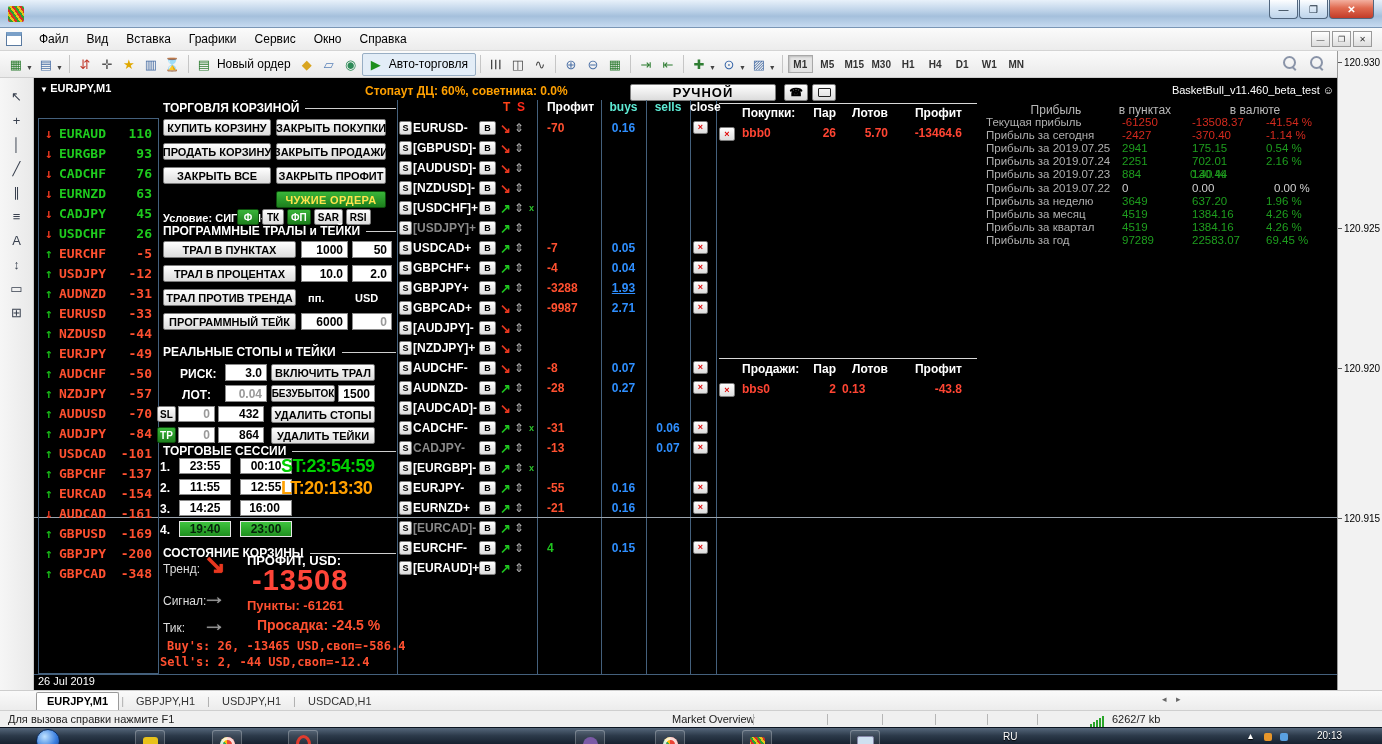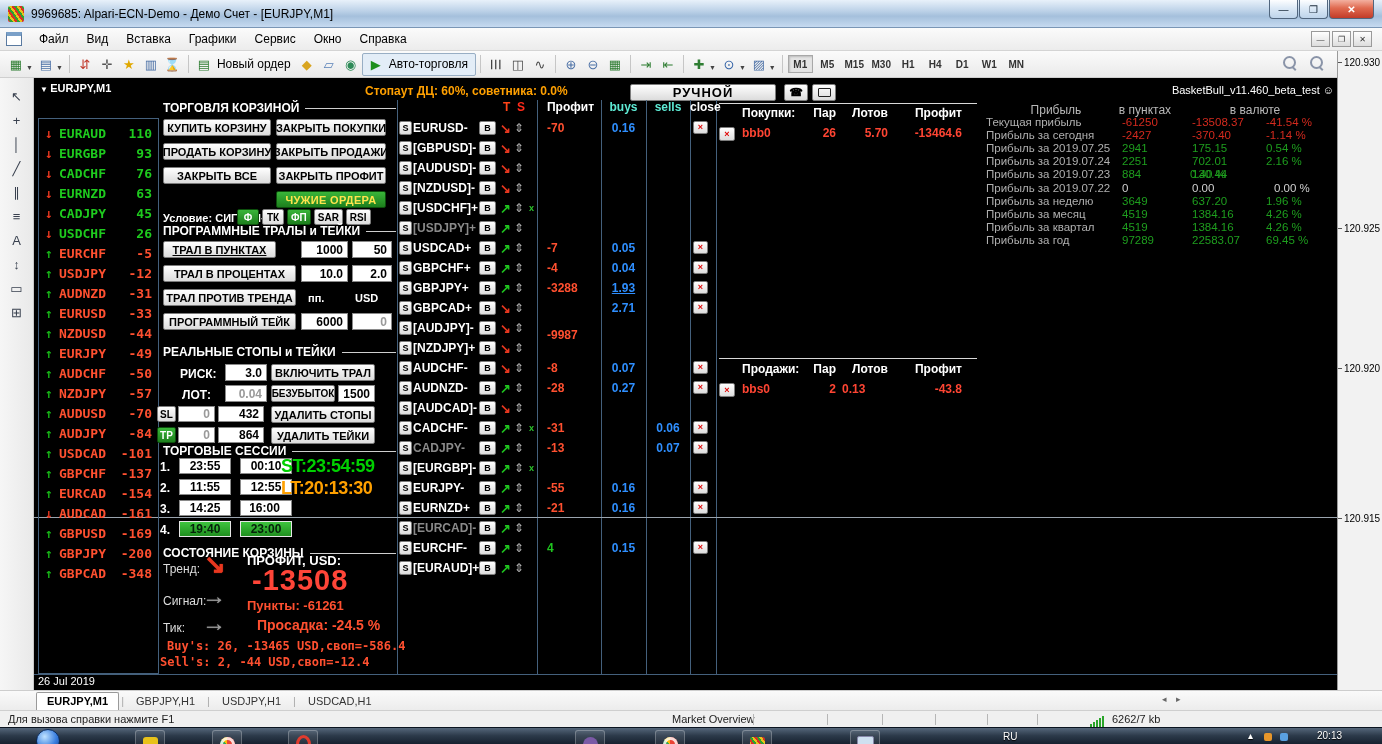--- a/index.html
+++ b/index.html
@@ -125,21 +125,20 @@
     background:radial-gradient(circle at 35% 30%,#bfe2ff,#3a7fe0 55%,#123a8a);border:1px solid #0a2a5a;}
   .tk-text{position:absolute;color:#fff;font-size:10px;text-shadow:0 1px 1px #000;}
 </style>
 </head>
 <body>
 
 <div id="screen">
 
   <div class="titlebar">
     <span class="app-icon"></span>
-    <span class="title-text">9969685: Alpari-ECN-Demo - Демо Счет - [EURJPY,M1]</span>
   </div>
   <div class="cap-btns">
     <div class="cap-btn">—</div>
     <div class="cap-btn">❐</div>
     <div class="cap-btn cap-close">✕</div>
   </div>
 
   <div class="menubar">
     <span class="mdi-doc-icon"></span>
     <div id="menu-items" style="display:flex;">
@@ -436,21 +435,21 @@
   <div class="abs" id="cond-btns" style="left:237px;top:209px;display:flex;">
       <span class="btn3d btn-green" style="height: 16px; min-width: 22px; padding: 0px 3px; margin-right: 3px; font-size: 10px;">Ф</span>
       <span class="btn3d" style="height: 16px; min-width: 22px; padding: 0px 3px; margin-right: 3px; font-size: 10px;">ТК</span>
       <span class="btn3d btn-green" style="height: 16px; min-width: 22px; padding: 0px 3px; margin-right: 3px; font-size: 10px;">ФП</span>
       <span class="btn3d" style="height: 16px; min-width: 22px; padding: 0px 3px; margin-right: 3px; font-size: 10px;">SAR</span>
       <span class="btn3d" style="height: 16px; min-width: 22px; padding: 0px 3px; margin-right: 3px; font-size: 10px;">RSI</span>
     </div>
 
   <div class="abs sec-title" style="left:163px;top:224px;width:233px;">ПРОГРАММНЫЕ ТРАЛЫ и ТЕЙКИ</div>
   <div id="trail-rows">
-      <div class="abs btn3d" style="left: 163px; top: 241px; width: 113px; height: 17px; text-decoration: underline;">ТРАЛ В ПУНКТАХ</div>
+      <div class="abs btn3d" style="left: 163px; top: 241px; width: 133px; height: 17px;">ТРАЛ В ПУНКТАХ</div>
       <div class="abs field" style="left: 301px; top: 241px; width: 47px; height: 17px;">1000</div>
       <div class="abs field" style="left: 352px; top: 241px; width: 40px; height: 17px;">50</div>
       <div class="abs btn3d" style="left: 163px; top: 265px; width: 133px; height: 17px;">ТРАЛ В ПРОЦЕНТАХ</div>
       <div class="abs field" style="left: 301px; top: 265px; width: 47px; height: 17px;">10.0</div>
       <div class="abs field" style="left: 352px; top: 265px; width: 40px; height: 17px;">2.0</div>
       <div class="abs btn3d" style="left: 163px; top: 289px; width: 133px; height: 17px;">ТРАЛ ПРОТИВ ТРЕНДА</div>
       <div class="abs wlab" style="left: 308px; top: 292px; font-size: 11px;">пп.</div>
       <div class="abs wlab" style="left: 355px; top: 292px; font-size: 11px;">USD</div>
       <div class="abs btn3d" style="left: 163px; top: 313px; width: 133px; height: 17px;">ПРОГРАММНЫЙ ТЕЙК</div>
       <div class="abs field" style="left: 301px; top: 313px; width: 47px; height: 17px;">6000</div>
@@ -596,21 +595,21 @@
         <div class="btn3d" style="left: 296px; width: 15px; justify-content: center; top: 3px; height: 13px;">
           <span class="xred">×</span>
         </div>
       </div>
       <div class="grid-row" style="top: 180px;">
         <div class="btn3d mini-btn" style="left: 2px; top: 3px; height: 14px;">S</div>
         <div class="gpair" style="left: 16px;">GBPCAD+</div>
         <div class="btn3d" style="left: 82px; width: 17px; justify-content: center; top: 3px; height: 14px; font-size: 9px;">B</div>
         <div class="t-dn" style="left: 103px;">↘</div>
         <div class="s-upd" style="left: 117px;">⇕</div>
-        <div class="g-profit" style="left: 150px; margin-top: 27px;">-9987</div>
+        <div class="g-profit" style="left: 150px;">-9987</div>
         <div class="g-num" style="left: 204px; width: 45px; justify-content: center;">2.71</div>
         <div class="btn3d" style="left: 296px; width: 15px; justify-content: center; top: 3px; height: 13px;">
           <span class="xred">×</span>
         </div>
       </div>
       <div class="grid-row" style="top: 200px;">
         <div class="btn3d mini-btn" style="left: 2px; top: 3px; height: 14px;">S</div>
         <div class="gpair" style="left: 16px;">[AUDJPY]-</div>
         <div class="btn3d" style="left: 82px; width: 17px; justify-content: center; top: 3px; height: 14px; font-size: 9px;">B</div>
         <div class="t-dn" style="left: 103px;">↘</div>

